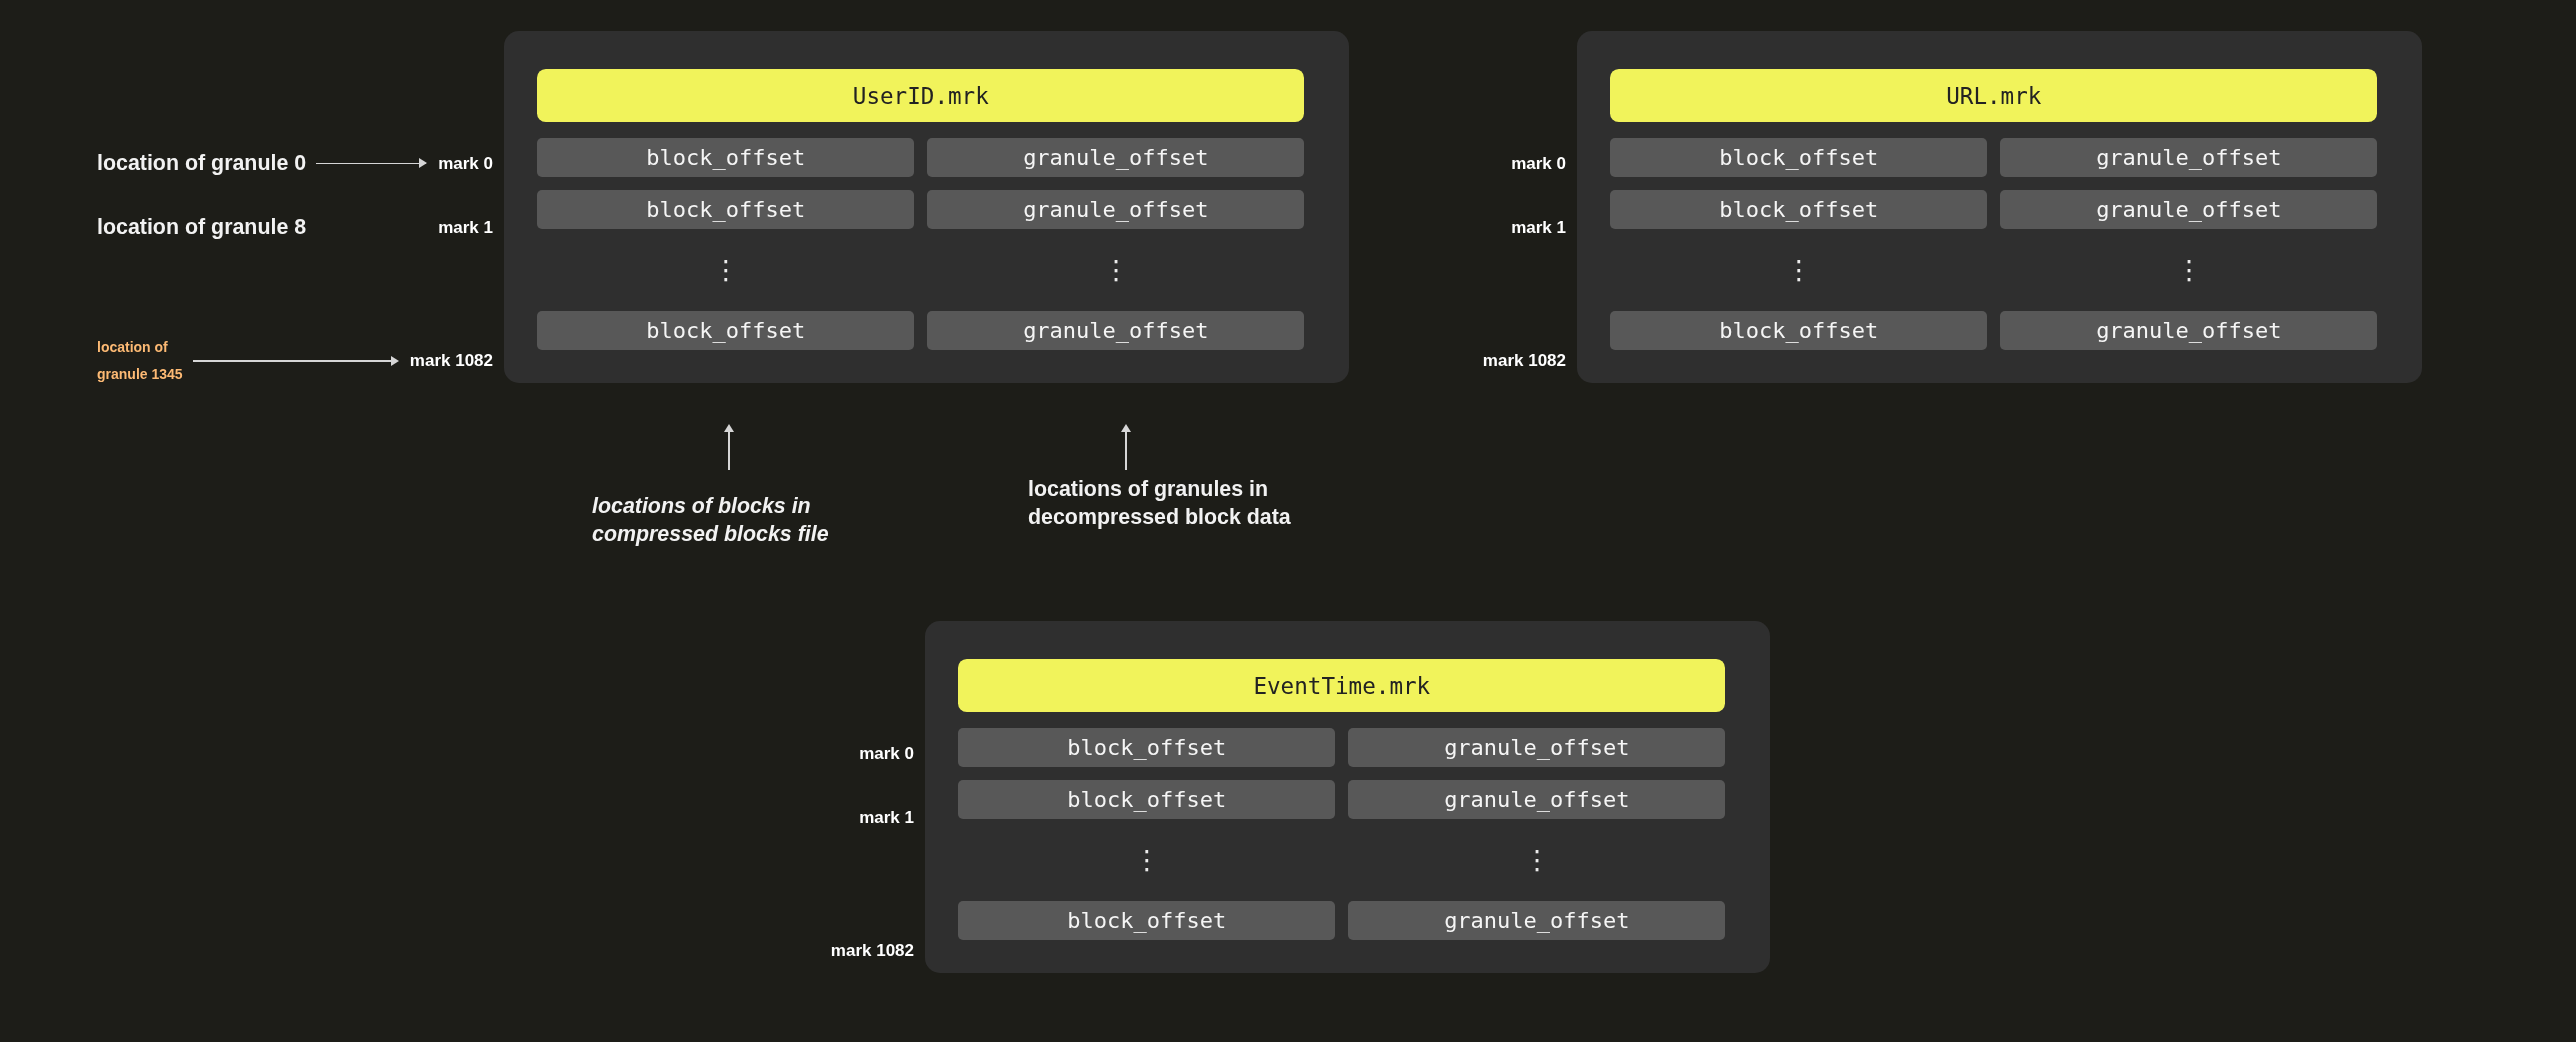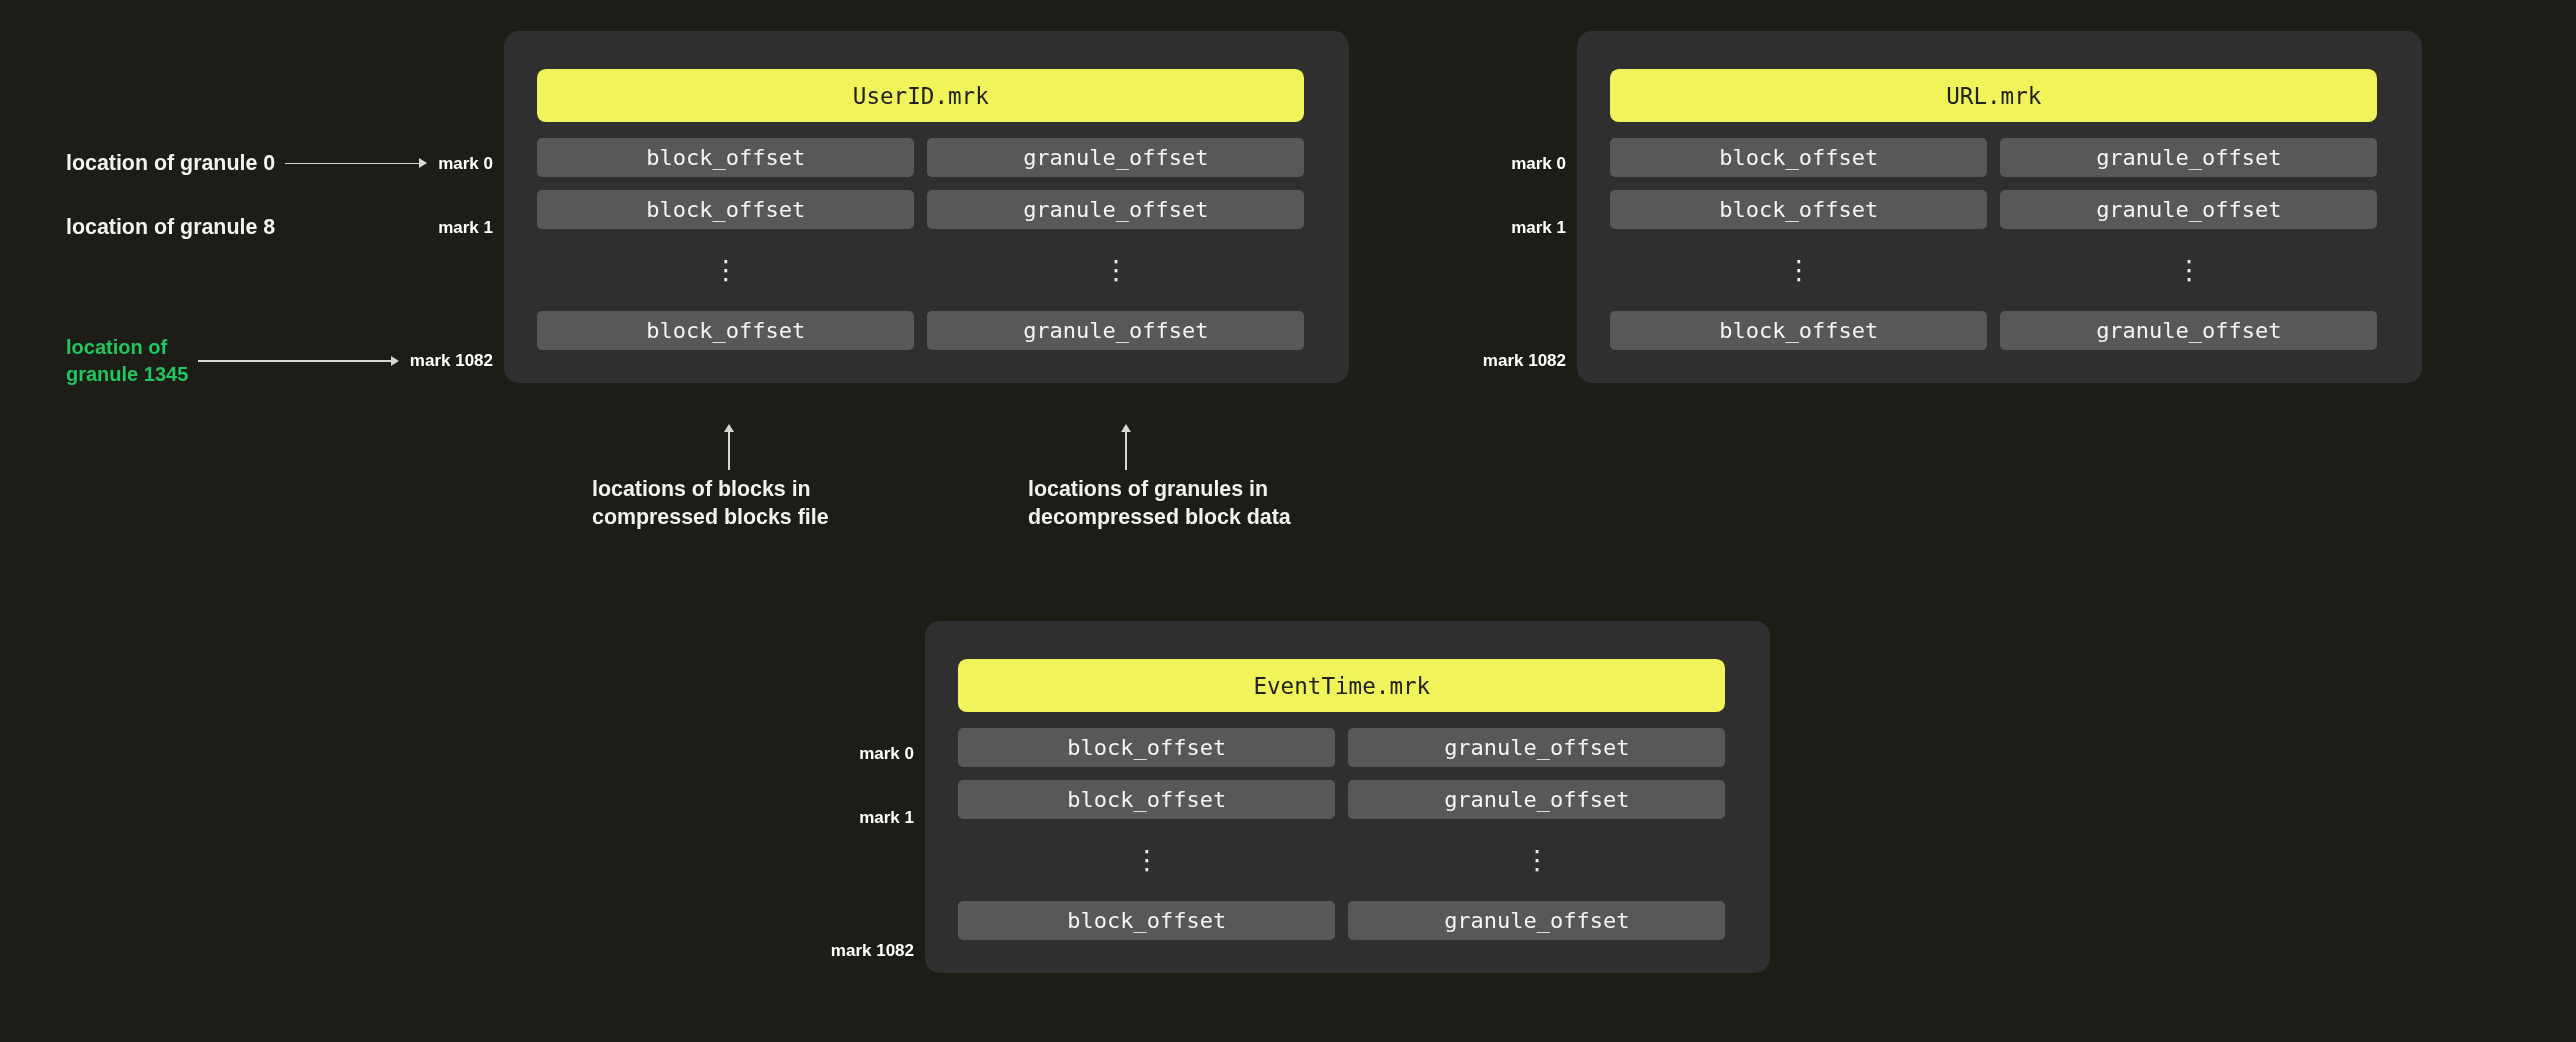--- a/index.html
+++ b/index.html
@@ -25,39 +25,39 @@
 
   .g-spacer   { height: 107px; }
   .g-ellipsis { height: 82px; }
   .g-row {
     height: 51px;
     display: flex;
     align-items: center;
     box-sizing: border-box;
   }
   .g-row--gap { margin-bottom: 13.2px; }
-  .gutter-wide   .g-row { padding-left: 66px; }
+  .gutter-wide   .g-row { padding-left: 97px; }
   .gutter-narrow .g-row { justify-content: flex-end; }
 
   .mark-label {
     font-size: 17px;
     font-weight: 700;
     color: #ffffff;
     white-space: nowrap;
   }
   .annot-text {
     font-size: 21.4px;
     font-weight: 600;
     color: #f2f2f2;
     white-space: nowrap;
   }
   .annot-block {
-    font-size: 20px;
+    font-size: 14px;
     font-weight: 600;
-    color: #22c55e;
+    color: #fdba74;
     line-height: 27px;
     white-space: nowrap;
   }
   .flex-spacer { flex: 1 1 auto; }
 
   .arrow-right {
     flex: 1 1 auto;
     min-width: 25px;
     height: 1.9px;
     background: #d6d6d6;
@@ -142,21 +142,21 @@
   .arrow-up-granule { left: 1125px; top: 431px; }
 
   .col-note {
     position: absolute;
     font-size: 21.4px;
     font-weight: 600;
     color: #f2f2f2;
     line-height: 28px;
     white-space: nowrap;
   }
-  .note-block   { left: 592px;  top: 475px; }
+  .note-block   { left: 592px;  top: 492px; font-style: italic; }
   .note-granule { left: 1028px; top: 475px; }
 </style>
 </head>
 <body>
 
 <div class="page">
 
   <div class="panel-group group-userid">
     <div class="gutter gutter-wide">
       <div class="g-spacer"></div>

